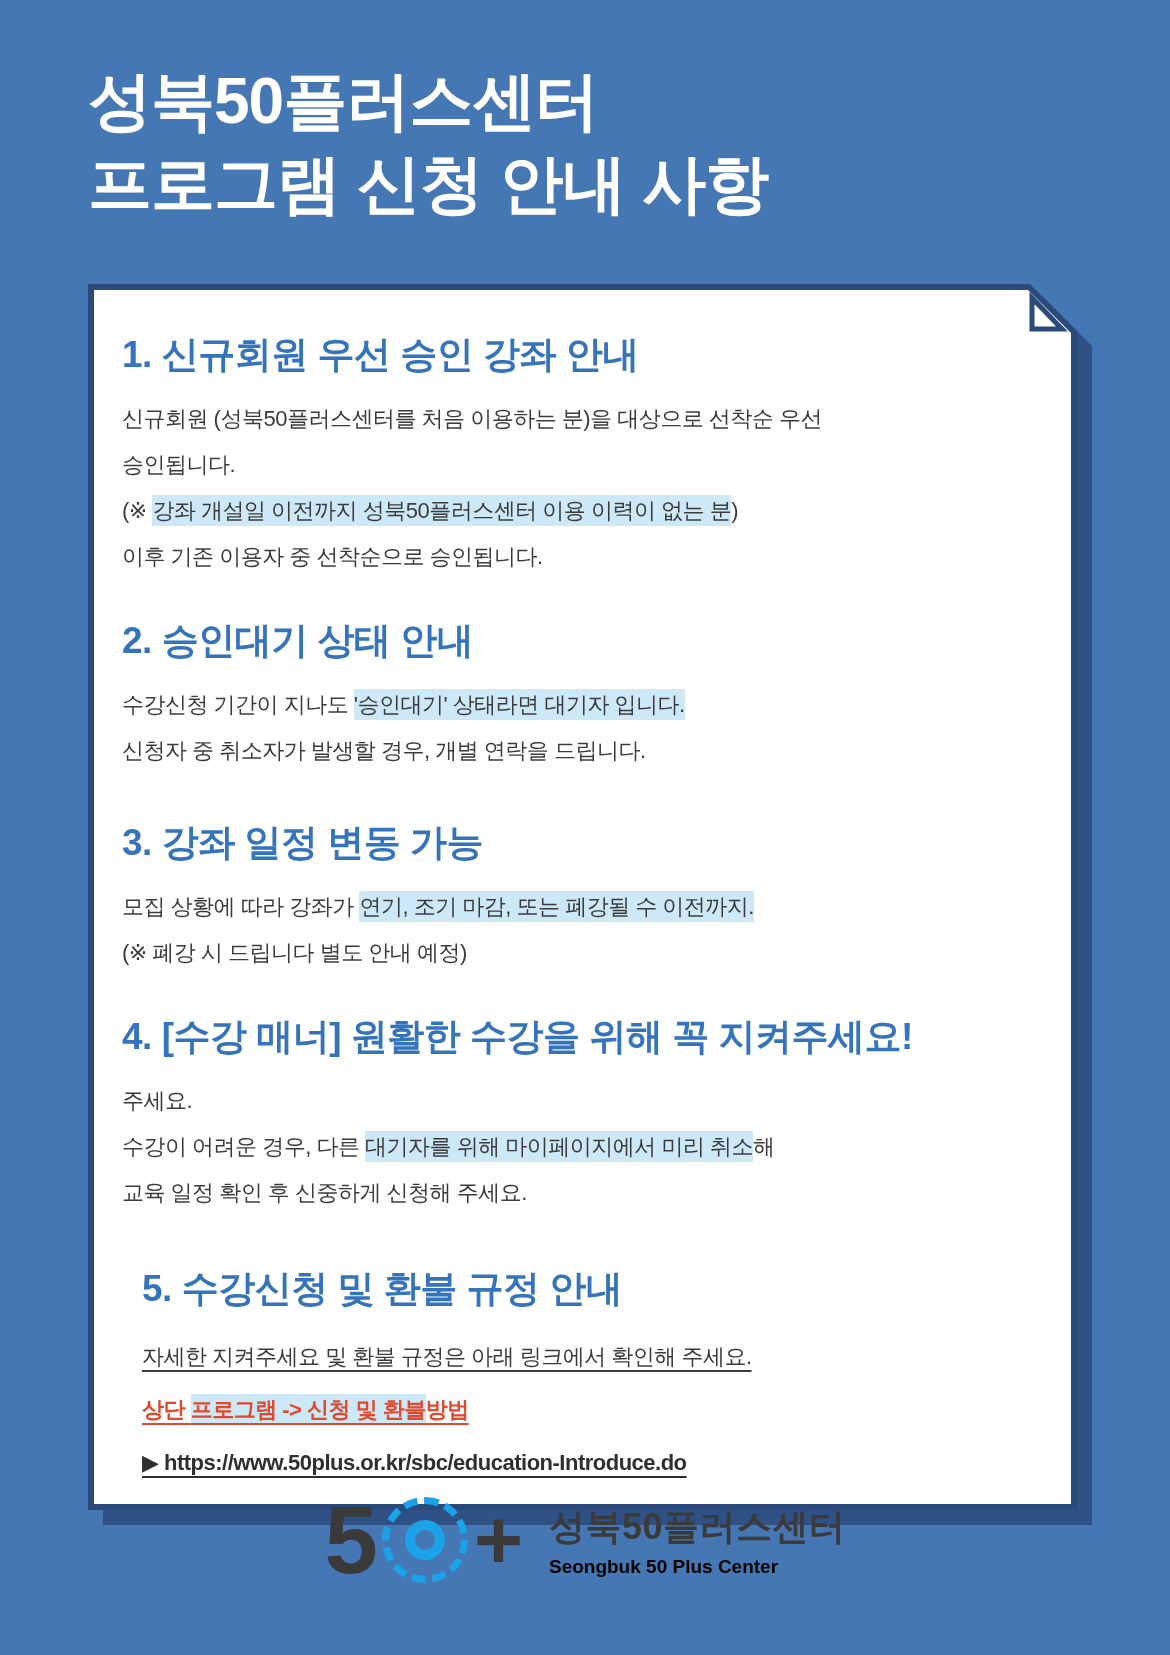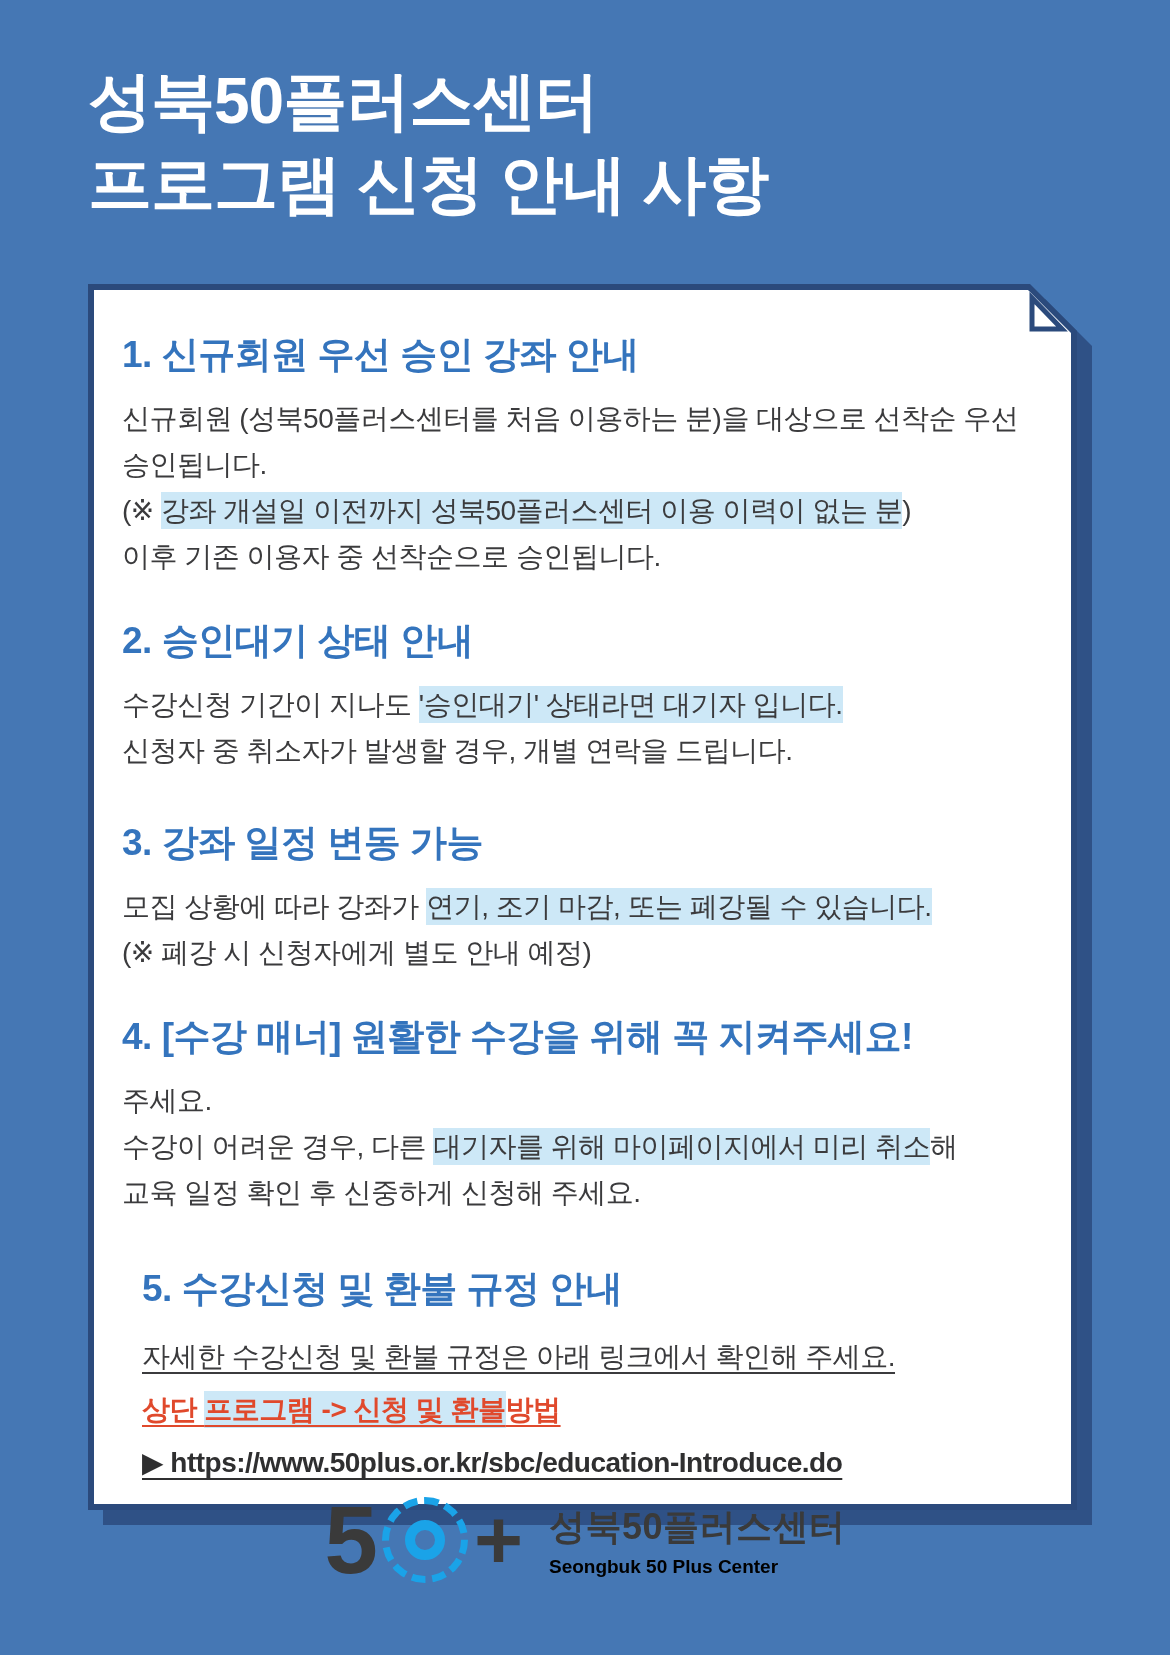--- a/index.html
+++ b/index.html
@@ -65,21 +65,21 @@
     line-height:42px;
     margin-bottom:20px;
   }
   .section + .section { margin-top:40px; }
   .section:nth-of-type(3) { margin-top:48px; }
   .section:nth-of-type(4) { }
   .section:nth-of-type(5) { margin-top:52px;margin-left:20px; }
 
   .body-line {
     color:var(--body-text);
-    font-size:28px; font-weight:500;
+    font-size:22px; font-weight:500;
     letter-spacing:-0.5px;
     line-height:46px;
     white-space:nowrap;
   }
   .section:nth-of-type(5) .body-line { line-height:53px; }
 
   .hl { background:var(--highlight); padding:3px 0;text-align:center; }
 
   .u-line { text-decoration:underline; text-underline-offset:6px; text-decoration-thickness:2px; }
   .red-line { color:var(--red); font-weight:800; }
@@ -139,32 +139,32 @@
         <div class="body-line"><span>(※ </span><span class="hl">강좌 개설일 이전까지 성북50플러스센터 이용 이력이 없는 분</span><span>)</span></div>
         <div class="body-line"><span>이후 기존 이용자 중 선착순으로 승인됩니다.</span></div>
       </div>
       <div class="section">
         <div class="sec-heading">2. 승인대기 상태 안내</div>
         <div class="body-line"><span>수강신청 기간이 지나도 </span><span class="hl">'승인대기' 상태라면 대기자 입니다.</span></div>
         <div class="body-line"><span>신청자 중 취소자가 발생할 경우, 개별 연락을 드립니다.</span></div>
       </div>
       <div class="section">
         <div class="sec-heading">3. 강좌 일정 변동 가능</div>
-        <div class="body-line"><span>모집 상황에 따라 강좌가 </span><span class="hl">연기, 조기 마감, 또는 폐강될 수 있습니다.</span></div>
-        <div class="body-line"><span>(※ 폐강 시 신청자에게 별도 안내 예정)</span></div>
+        <div class="body-line"><span>모집 상황에 따라 강좌가 </span><span class="hl">연기, 조기 마감, 또는 폐강될 수 이전까지.</span></div>
+        <div class="body-line"><span>(※ 폐강 시 드립니다 별도 안내 예정)</span></div>
       </div>
       <div class="section">
         <div class="sec-heading">4. [수강 매너] 원활한 수강을 위해 꼭 지켜주세요!</div>
         <div class="body-line"><span>주세요.</span></div>
         <div class="body-line"><span>수강이 어려운 경우, 다른 </span><span class="hl">대기자를 위해 마이페이지에서 미리 취소</span><span>해</span></div>
         <div class="body-line"><span>교육 일정 확인 후 신중하게 신청해 주세요.</span></div>
       </div>
       <div class="section">
         <div class="sec-heading">5. 수강신청 및 환불 규정 안내</div>
-        <div class="body-line u-line"><span>자세한 수강신청 및 환불 규정은 아래 링크에서 확인해 주세요.</span></div>
+        <div class="body-line u-line"><span>자세한 지켜주세요 및 환불 규정은 아래 링크에서 확인해 주세요.</span></div>
         <div class="body-line u-line red-line"><span>상단 </span><span class="hl">프로그램 -&gt; 신청 및 환불</span><span>방법</span></div>
         <div class="body-line u-line link-line"><span>▶ https://www.50plus.or.kr/sbc/education-Introduce.do</span></div>
       </div>
     </div>
 </div>
 
 <div class="footer">
   <div class="logo-group">
     <span class="logo-five">5</span>
     <span class="logo-circle">

